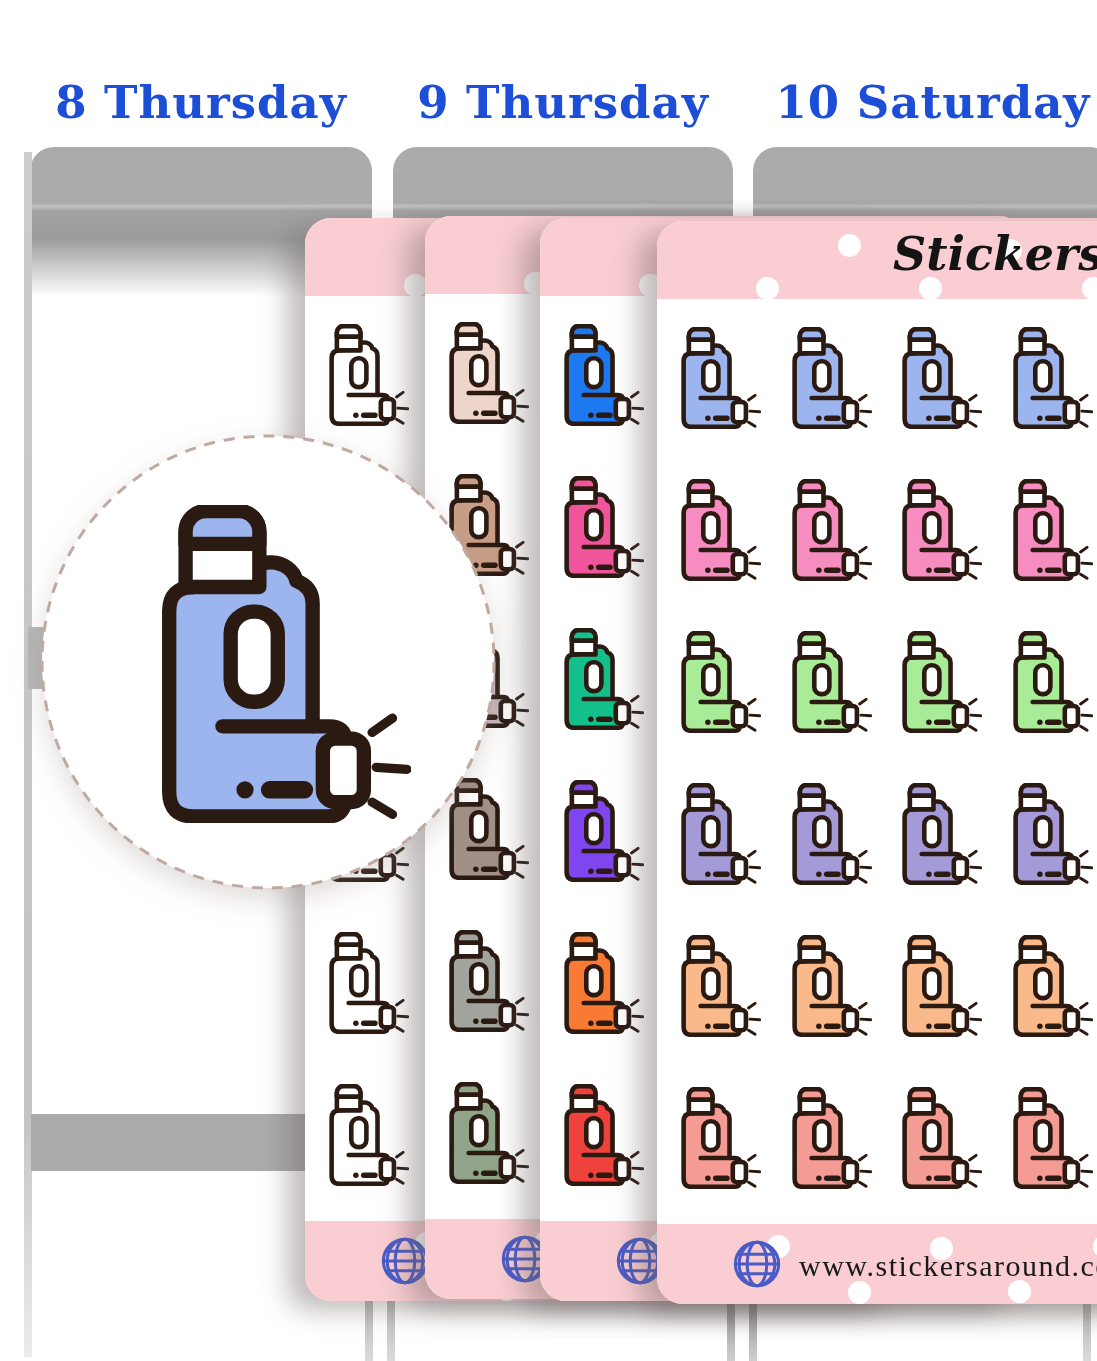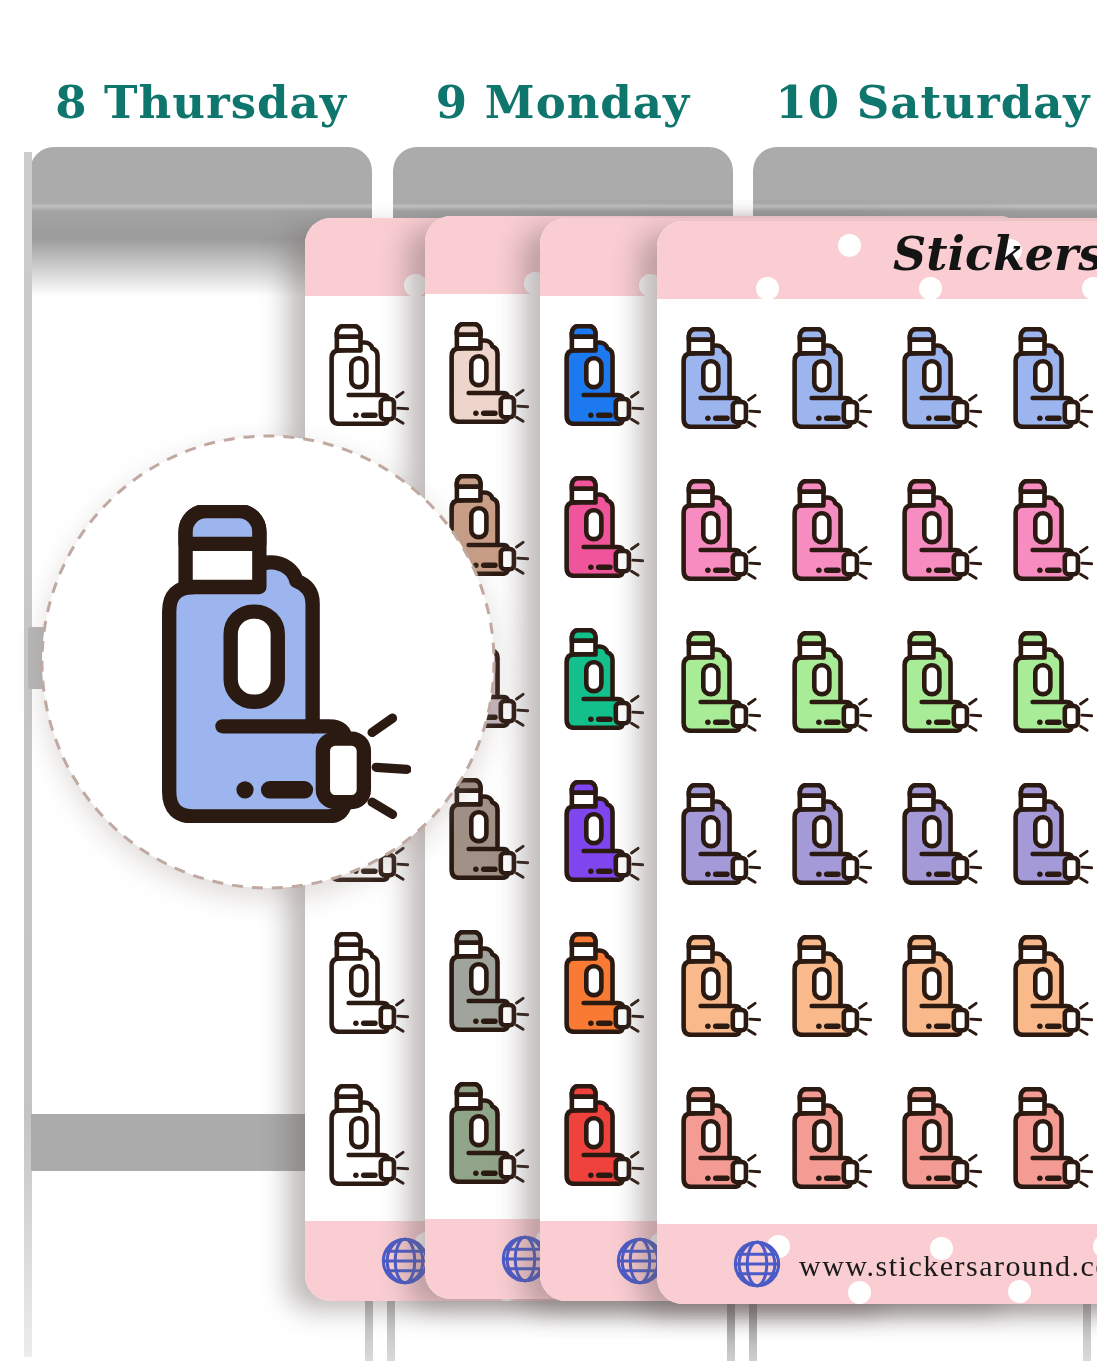--- a/index.html
+++ b/index.html
@@ -1,21 +1,21 @@
 <!DOCTYPE html>
 <html><head>
 <meta charset="utf-8">
 <style>
   html,body{margin:0;padding:0;background:#fff;}
   .stage{position:relative;width:1097px;height:1361px;background:#ffffff;overflow:hidden;
          font-family:"Liberation Serif",serif;}
 
   
   .day-label{position:absolute;top:76px;text-align:center;
-    font-family:"DejaVu Serif",serif;font-weight:700;font-size:45px;color:#0f766e;
+    font-family:"DejaVu Serif",serif;font-weight:700;font-size:45px;color:#1d4ed8;
     letter-spacing:1px;white-space:nowrap;}
   .day-0{left:30px;width:342px;}
   .day-1{left:393px;width:340px;}
   .day-2{left:753px;width:360px;}
 
   .col-header{position:absolute;top:147px;height:150px;border-radius:24px 24px 0 0;
     background:linear-gradient(180deg,#ababab 0px,#ababab 56px,#c2c2c2 59px,#a3a3a3 64px,
                #9c9c9c 92px,#fdfdfd 148px);}
   .ch-0{left:30px;width:342px;}
   .ch-1{left:393px;width:340px;}
@@ -56,21 +56,21 @@
     filter:drop-shadow(0 10px 14px rgba(150,135,130,0.30));}
   .badge-circle{position:absolute;left:0;top:0;width:458px;height:458px;}
   .badge-icon{position:absolute;left:122px;top:72px;width:250px;height:318px;}
 </style>
 </head>
 <body>
 
 <div class="stage">
 
   <div class="day-label day-0">8 Thursday</div>
-  <div class="day-label day-1">9 Monday</div>
+  <div class="day-label day-1">9 Thursday</div>
   <div class="day-label day-2">10 Saturday</div>
 
   <div class="col-header ch-0"></div>
   <div class="col-header ch-1"></div>
   <div class="col-header ch-2"></div>
 
   <div class="page-left-line"></div>
   <div class="page-tab"></div>
   <div class="col1-band"></div>
   <div class="edge-line el-a"></div>

